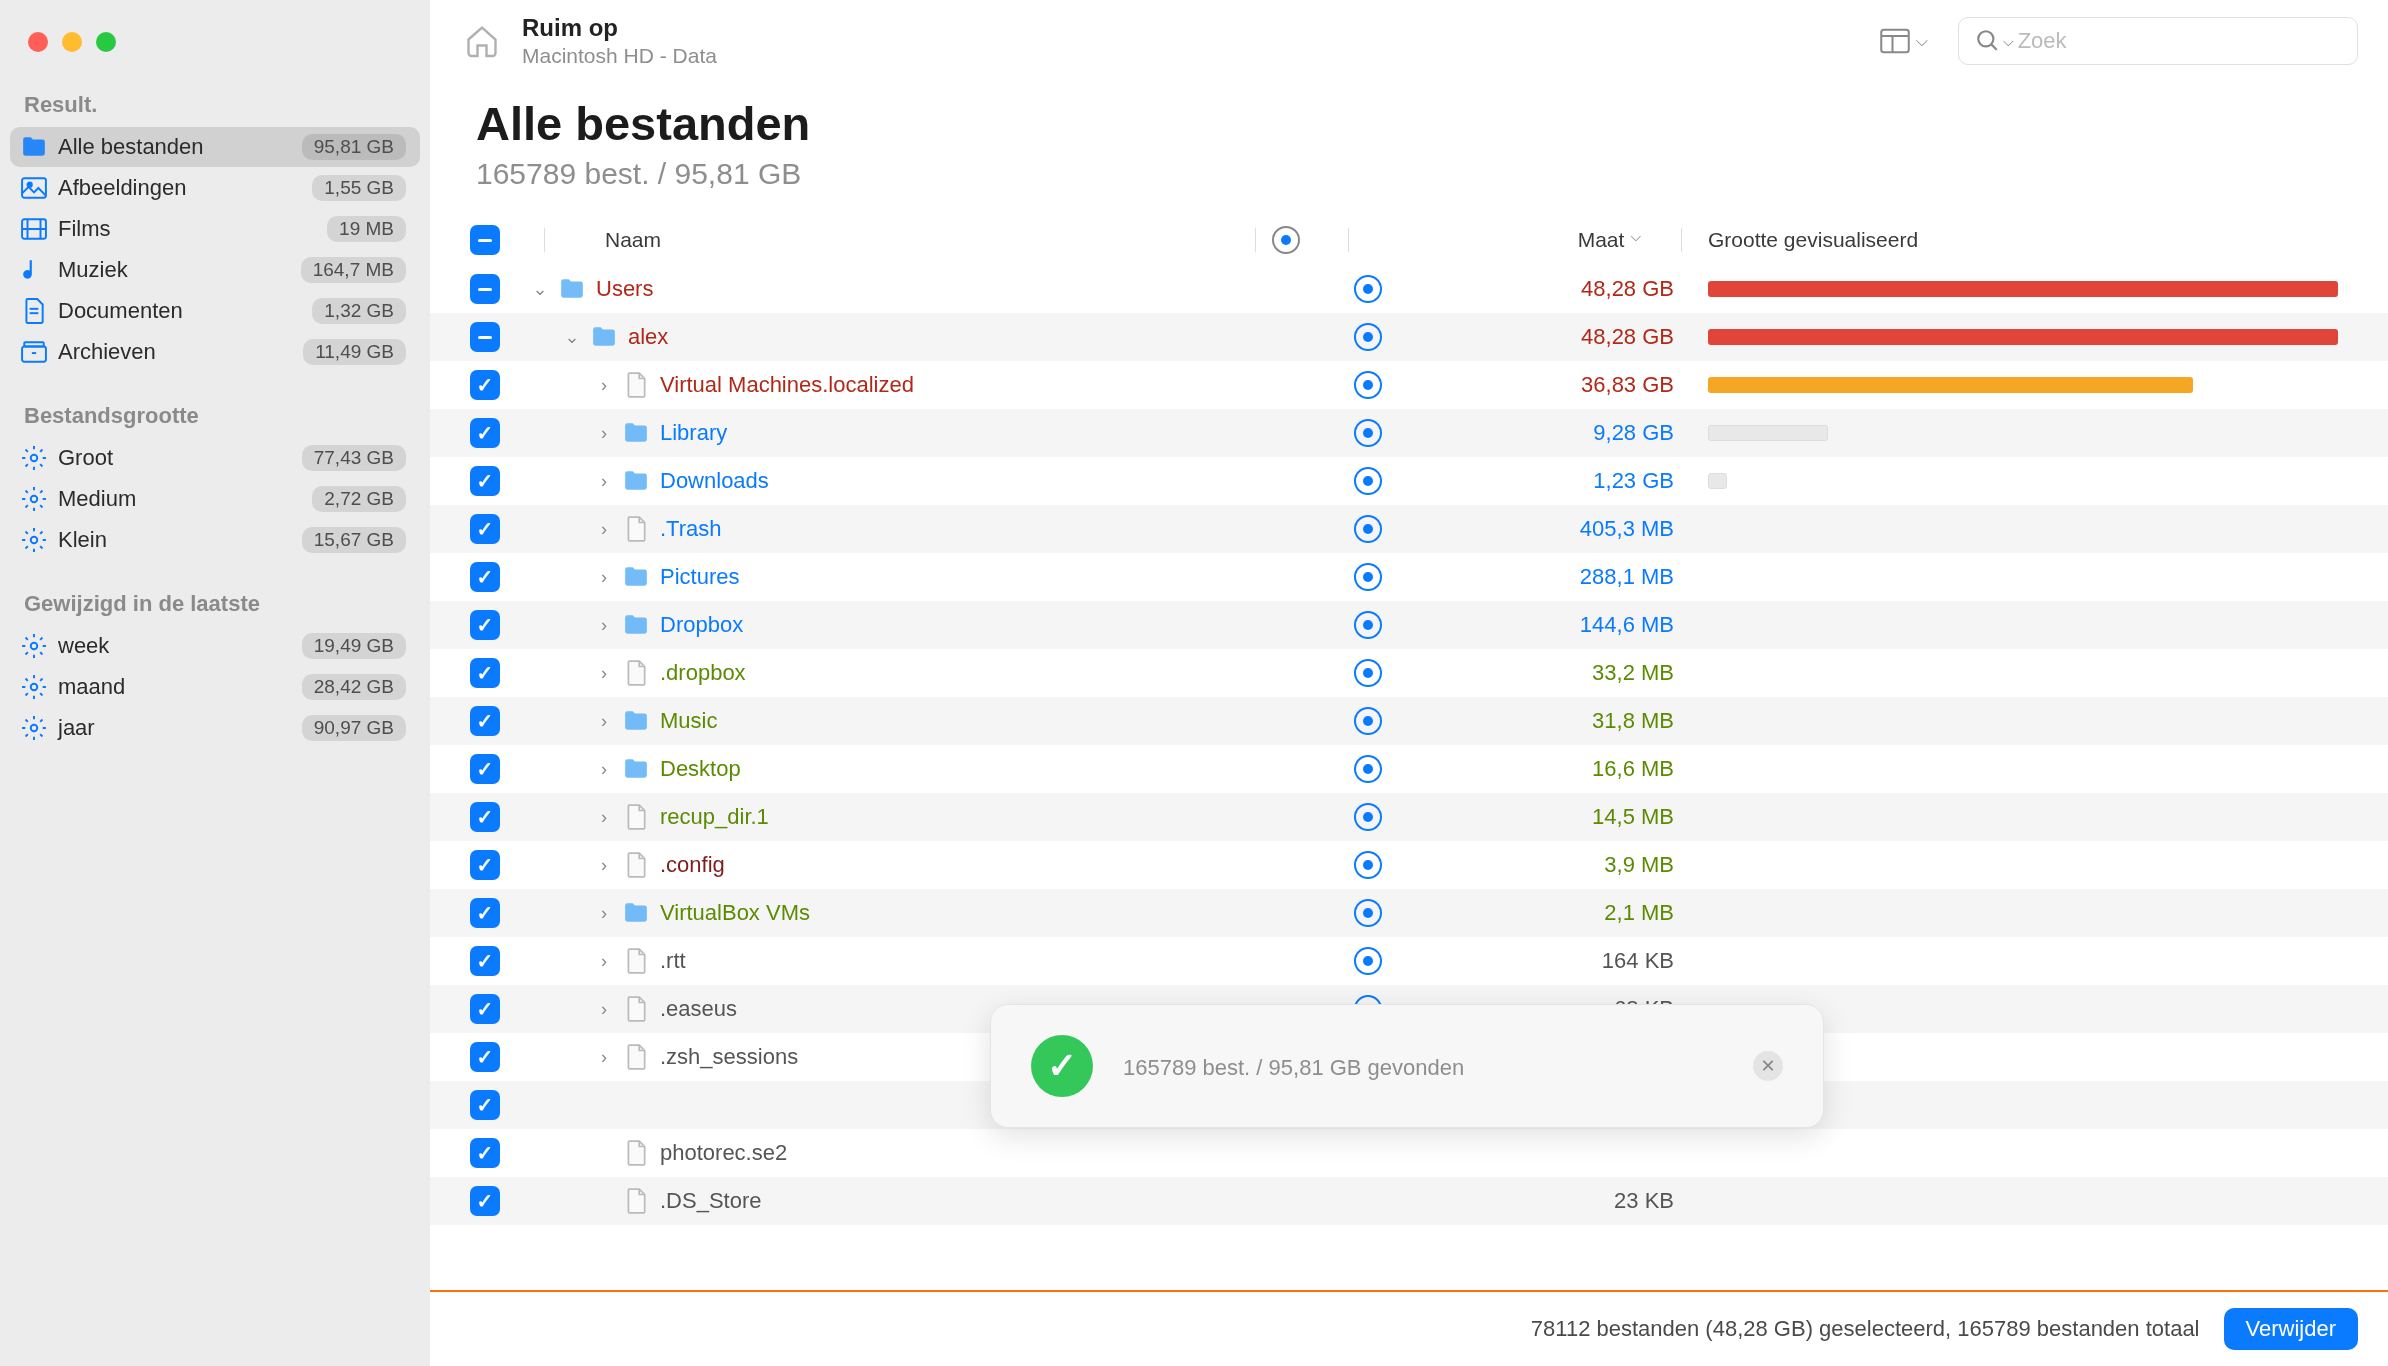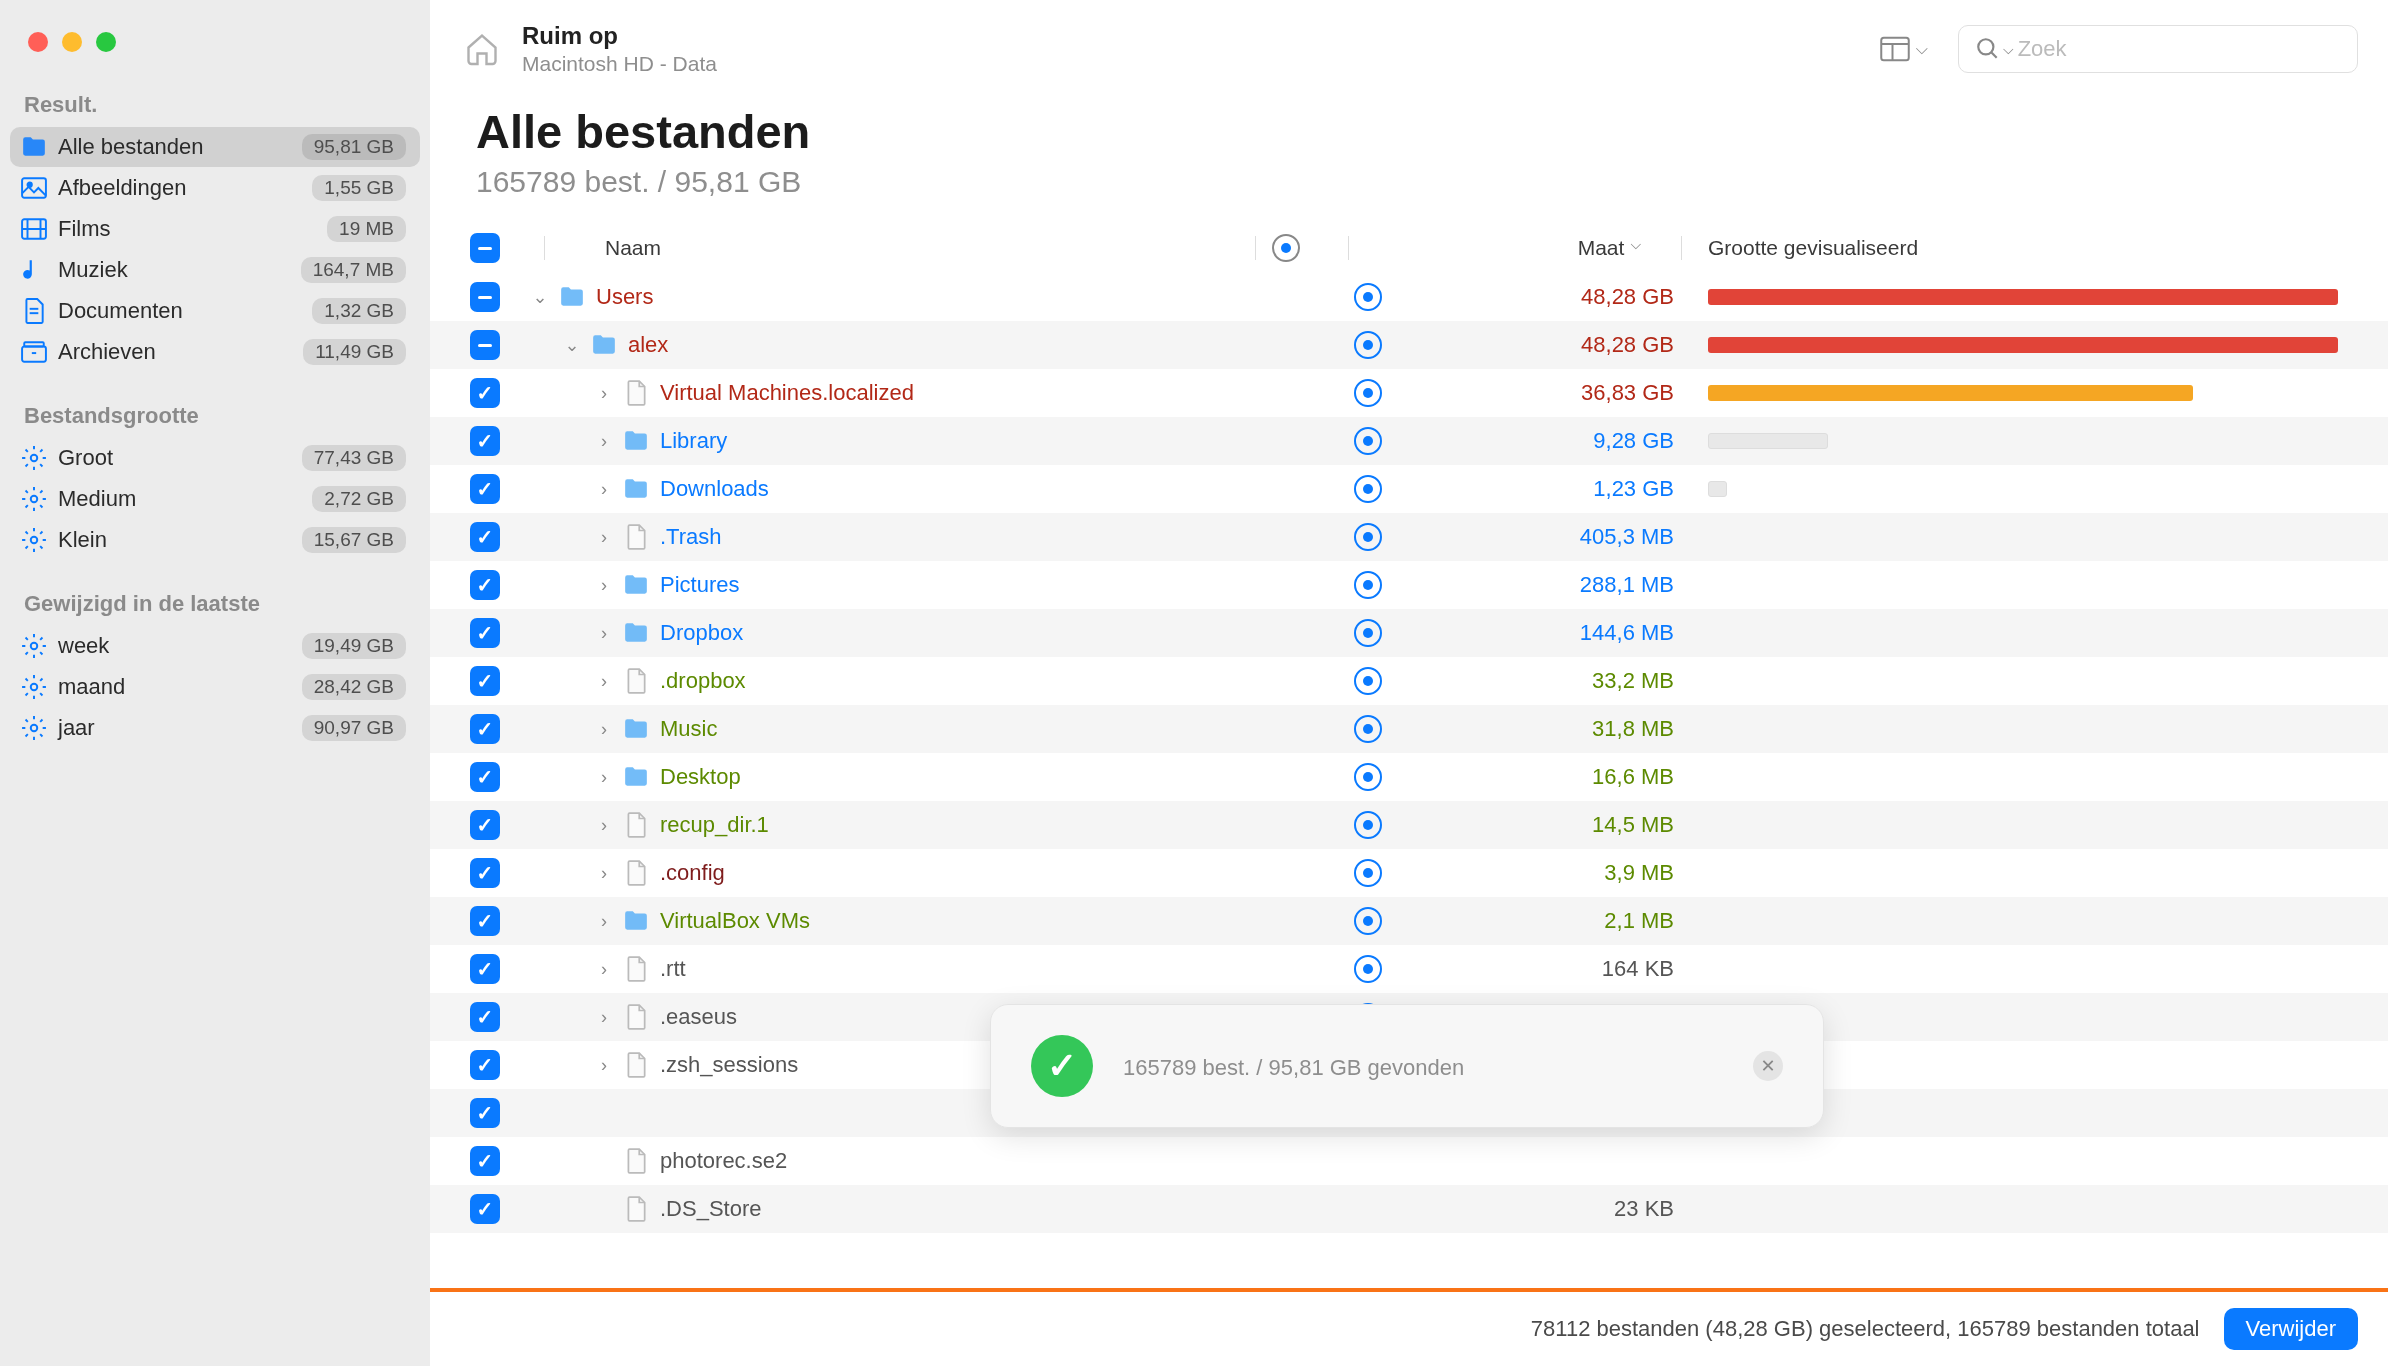--- a/index.html
+++ b/index.html
@@ -10,21 +10,21 @@
     .dot.red { background: #ff5f57; }
     .dot.yellow { background: #febc2e; }
     .dot.green { background: #28c840; }
     .section-title { color: #8a8a8a; font-size: 22px; font-weight: 600; padding: 10px 14px 8px; }
     .sb-item { display: flex; align-items: center; padding: 7px 14px 7px 10px; border-radius: 10px; margin: 1px 0; cursor: pointer; }
     .sb-item.active { background: #d1d1d1; }
     .sb-item .icn { width: 28px; display:flex; align-items:center; justify-content:center; margin-right: 10px}
     .sb-item .lbl { font-size: 22px; color: #2b2b2b; flex: 1; }
     .sb-item .badge { background: rgba(0,0,0,0.1); color: #4e4e4e; font-size: 19px; padding: 2px 12px; border-radius: 10px; }
     .main { flex: 1; display: flex; flex-direction: column; background: #fff; }
-    .topbar { display: flex; align-items: center; padding: 22px 30px 18px 30px; }
+    .topbar { display: flex; align-items: center; padding: 14px 30px 18px 30px; }
     .home-icn { width: 44px; height: 44px; display:flex; align-items:center; justify-content:center; margin-right: 18px; color:#9e9e9e; border-radius:8px;}
     .tb-text { flex: 1; }
     .tb-title { font-size: 24px; font-weight: 700; color: #222; }
     .tb-sub { font-size: 21px; color: #8e8e8e; margin-top: 2px; }
     .view-btn { display:flex; align-items:center; gap:6px; color:#888; padding:8px 12px; margin-right:18px; cursor:pointer}
     .search-box { display: flex; align-items: center; border: 1px solid #e0e0e0; border-radius: 10px; padding: 6px 16px; width: 400px; height: 48px}
     .search-box input { border: none; outline: none; font-size: 22px; margin-left: 4px; flex:1; background:transparent; color:#333}
     .search-box input::placeholder{color:#bbb}
     .heading { padding: 10px 46px 24px; }
     .heading h1 { font-size: 47px; font-weight: 700; color: #1c1c1c; }
@@ -47,21 +47,21 @@
     .expander{width:24px; text-align:center; color:#888; font-size:18px; cursor:pointer}
     .ficon{width:28px; height:24px; margin:0 10px 0 6px; display:flex; align-items:center; justify-content:center}
     .fname{font-size:22px;}
     .target-cell{width:60px; display:flex; justify-content:center;}
     .target-icn{width:28px; height:28px; border:2.5px solid #0a7aff; border-radius:50%; display:flex; align-items:center; justify-content:center}
     .target-icn::after{content:''; width:10px; height:10px; background:#0a7aff; border-radius:50%;}
     .size-cell{width:300px; text-align:right; padding-right:24px; font-size:22px;}
     .viz-cell{width:640px; padding-left:10px}
     .bar-track{height:16px; border-radius:3px; background:transparent;}
     .bar-fill{height:16px; border-radius:3px;}
-    .bottom-bar{display:flex; align-items:center; justify-content:flex-end; padding:16px 30px; font-size:22px; color:#4a4a4a; gap:24px; border-top:4px solid #f97316}
+    .bottom-bar{display:flex; align-items:center; justify-content:flex-end; padding:16px 30px; font-size:22px; color:#4a4a4a; gap:24px; border-top:2px solid #f97316}
     .del-btn{background:#0a7aff; color:#fff; border:none; border-radius:10px; padding:8px 22px; font-size:22px; cursor:pointer}
     .toast{position:fixed; left:990px; bottom:238px; width:834px; background:#f7f7f7; border:1px solid #e4e4e4; border-radius:18px; box-shadow:0 8px 30px rgba(0,0,0,0.12); padding:30px 40px; display:flex; align-items:center; gap:30px}
     .toast-icn{width:62px; height:62px; background:#34c759; border-radius:50%; display:flex; align-items:center; justify-content:center; color:#fff; font-size:36px; font-weight:bold}
     .toast-body{flex:1}
     .toast-title{font-size:24px; font-weight:700; color:#222}
     .toast-sub{font-size:22px; color:#8e8e8e; margin-top:4px}
     .toast-close{width:30px; height:30px; border-radius:50%; background:#e4e4e4; display:flex; align-items:center; justify-content:center; color:#888; cursor:pointer; font-size:18px}
     .sort-arrow{font-size:14px; color:#888; margin-left:6px}
     .home-svg{width:36px;height:36px}
   </style>

